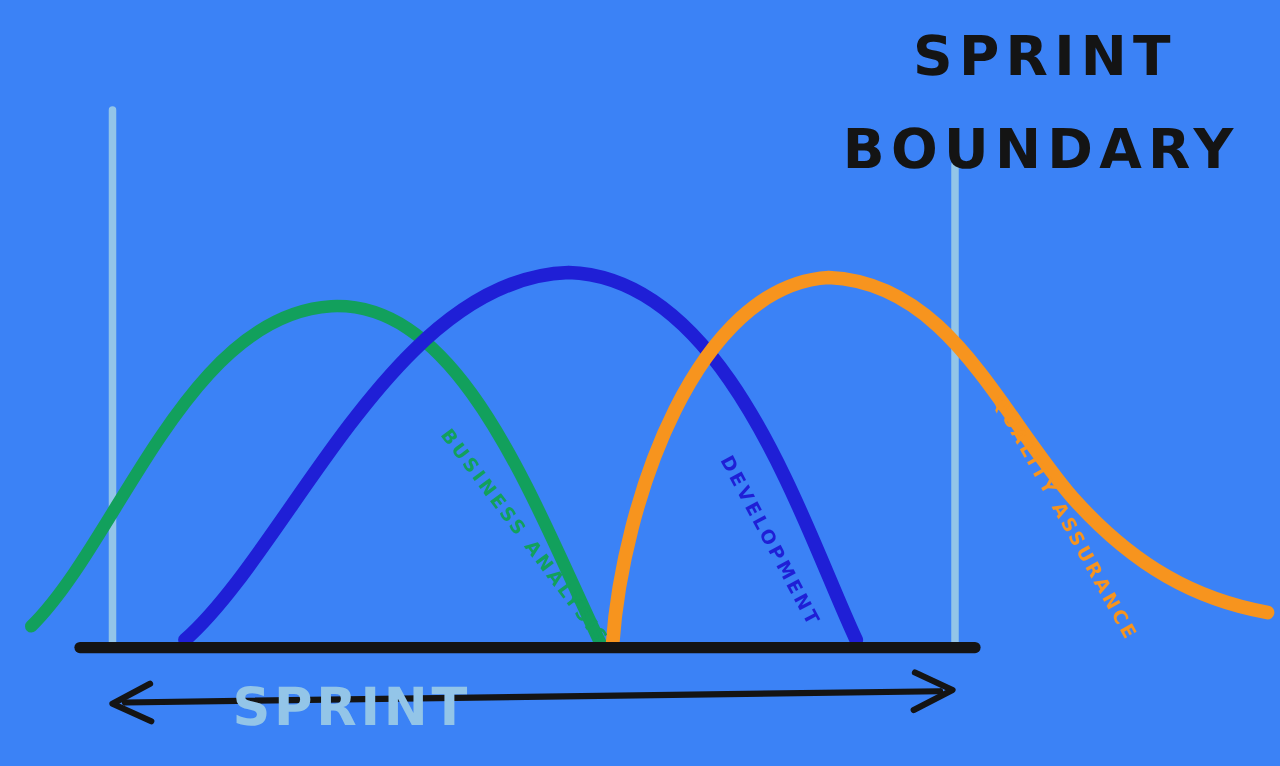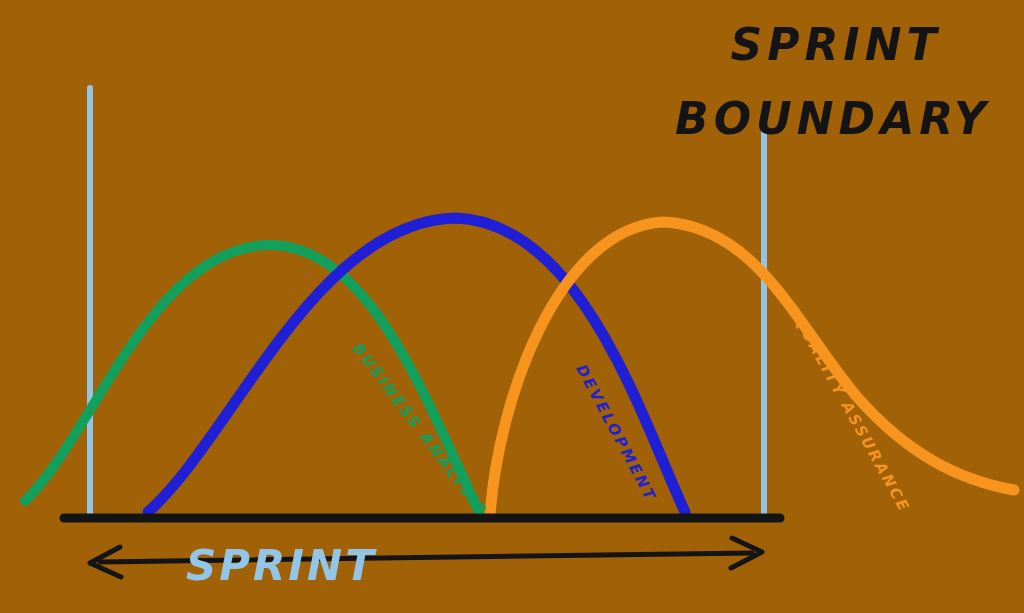--- a/index.html
+++ b/index.html
@@ -8,22 +8,21 @@
     width: 1024px;
     height: 613px;
     background: #ffffff;
     overflow: hidden;
     font-family: "DejaVu Sans", sans-serif;
   }
   .stage {
     position: relative;
     width: 1024px;
     height: 613px;
-    background: #a16207;
-    font-style: italic;
+    background: #3b82f6;
   }
   svg { display: block; }
   text {
     font-family: "DejaVu Sans", sans-serif;
     font-weight: bold;
   }
   .title-text {
     font-size: 44px;
     letter-spacing: 5px;
   }

